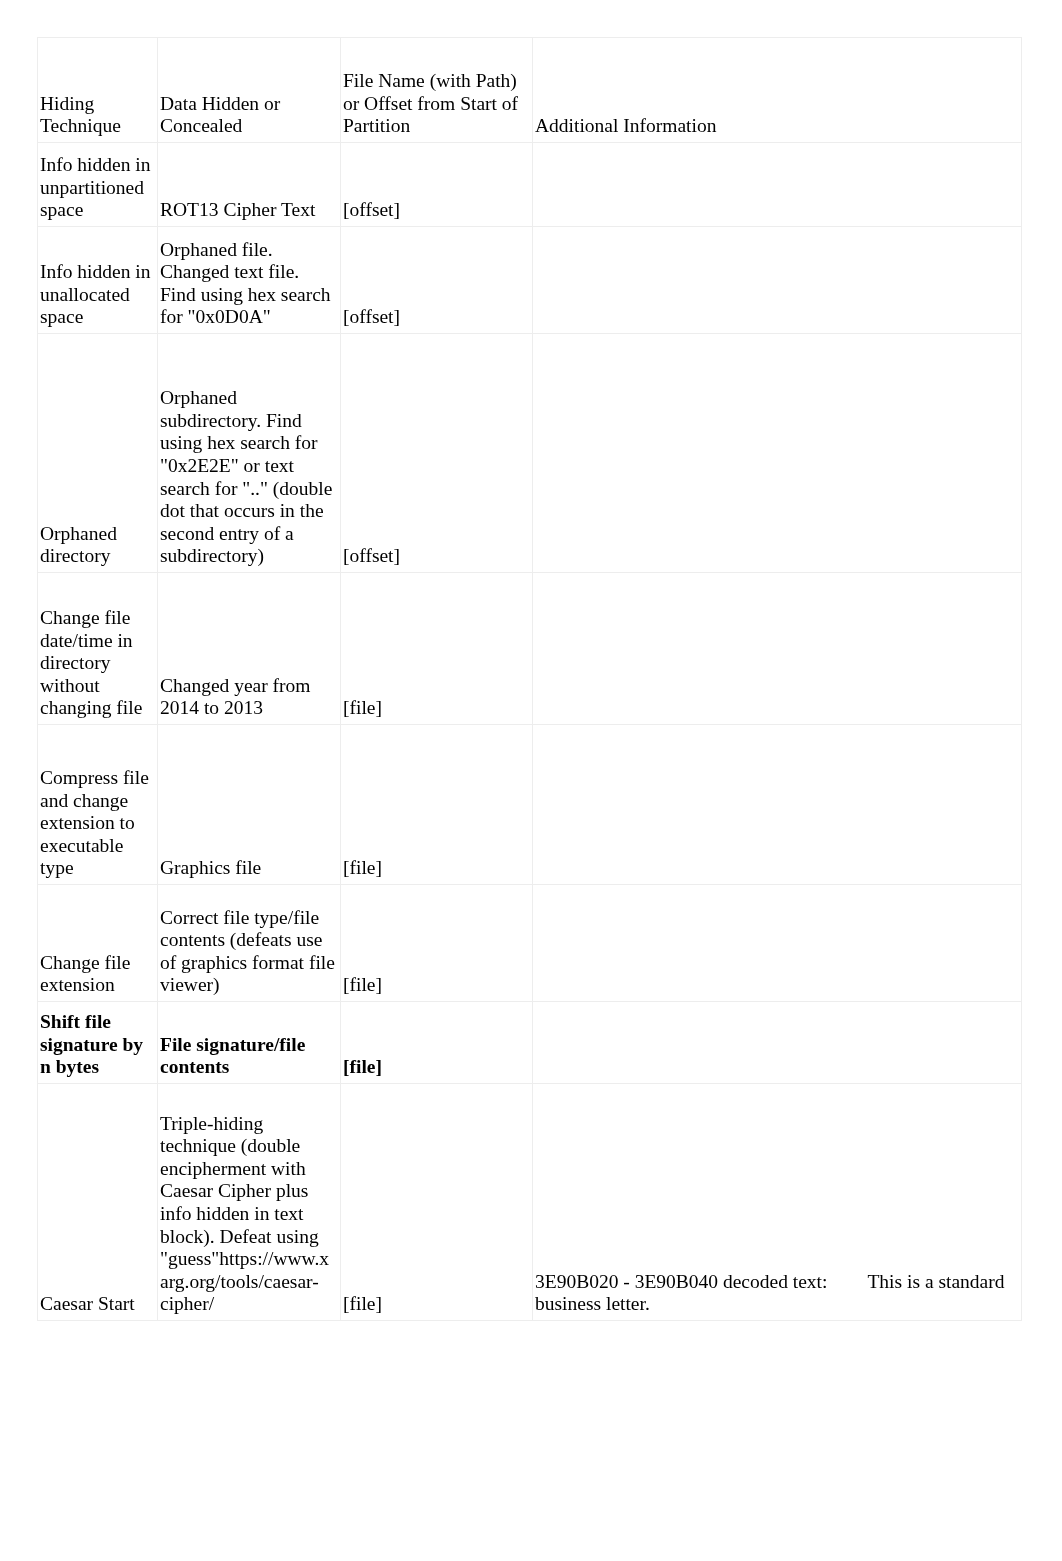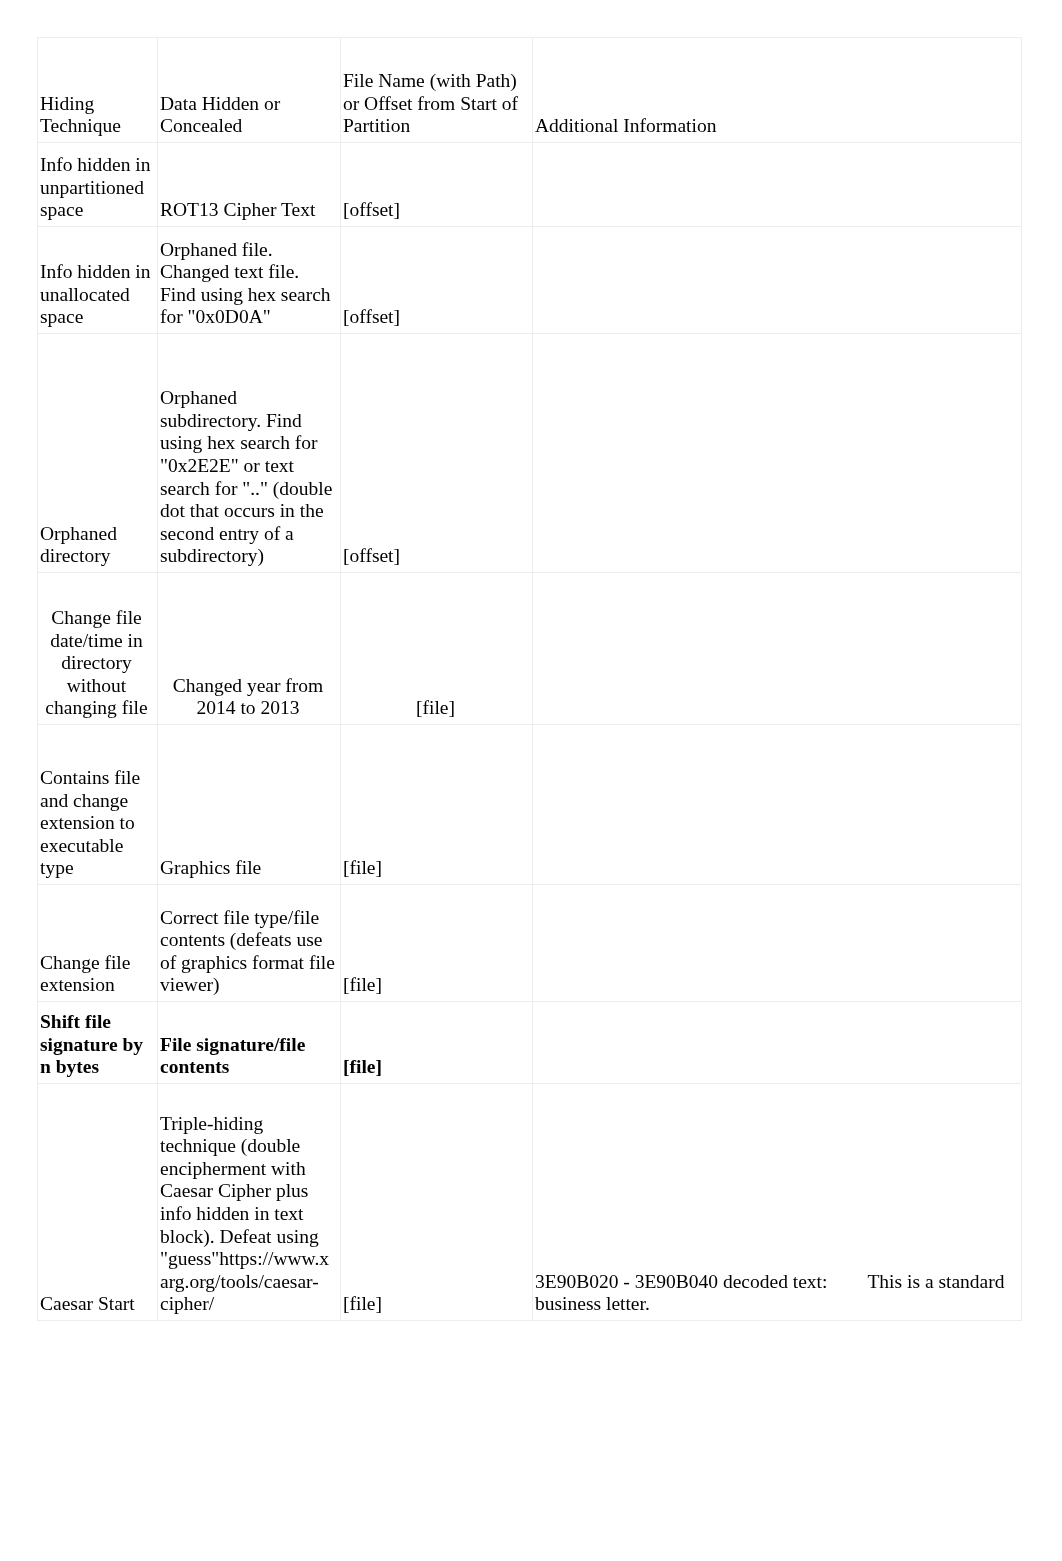--- a/index.html
+++ b/index.html
@@ -61,21 +61,21 @@
 
   .cell-pad-l { padding-left: 4px; }
   .cell-pad-c3 { padding-left: 8px; }
   .cell-pad-c4 { padding-left: 9px; margin-left: 32px; }
 
   
   tr.r-head td { height: 98px; }
   tr.r-1 td { height: 77px; }
   tr.r-2 td { height: 100px; }
   tr.r-3 td { height: 232px; }
-  tr.r-4 td { height: 145px; text-align: center; }
+  tr.r-4 td { height: 145px; }
   tr.r-5 td { height: 153px; }
   tr.r-6 td { height: 110px; }
   tr.r-7 td { height: 75px; font-weight: bold; }
   tr.r-8 td { height: 230px; }
 
   .tabgap { display: inline-block; width: 40px; }
 </style>
 </head>
 <body>
 
@@ -118,21 +118,21 @@
         </tr>
 
         <tr class="r-4">
           <td class="cell-pad-l">Change file date/time in directory without changing file</td>
           <td class="cell-pad-l">Changed year from 2014 to 2013</td>
           <td class="cell-pad-c3">[file]</td>
           <td class="cell-pad-c4"></td>
         </tr>
 
         <tr class="r-5">
-          <td class="cell-pad-l">Contains file and change extension to executable type</td>
+          <td class="cell-pad-l">Compress file and change extension to executable type</td>
           <td class="cell-pad-l">Graphics file</td>
           <td class="cell-pad-c3">[file]</td>
           <td class="cell-pad-c4"></td>
         </tr>
 
         <tr class="r-6">
           <td class="cell-pad-l">Change file extension</td>
           <td class="cell-pad-l">Correct file type/file contents (defeats use of graphics format file viewer)</td>
           <td class="cell-pad-c3">[file]</td>
           <td class="cell-pad-c4"></td>

